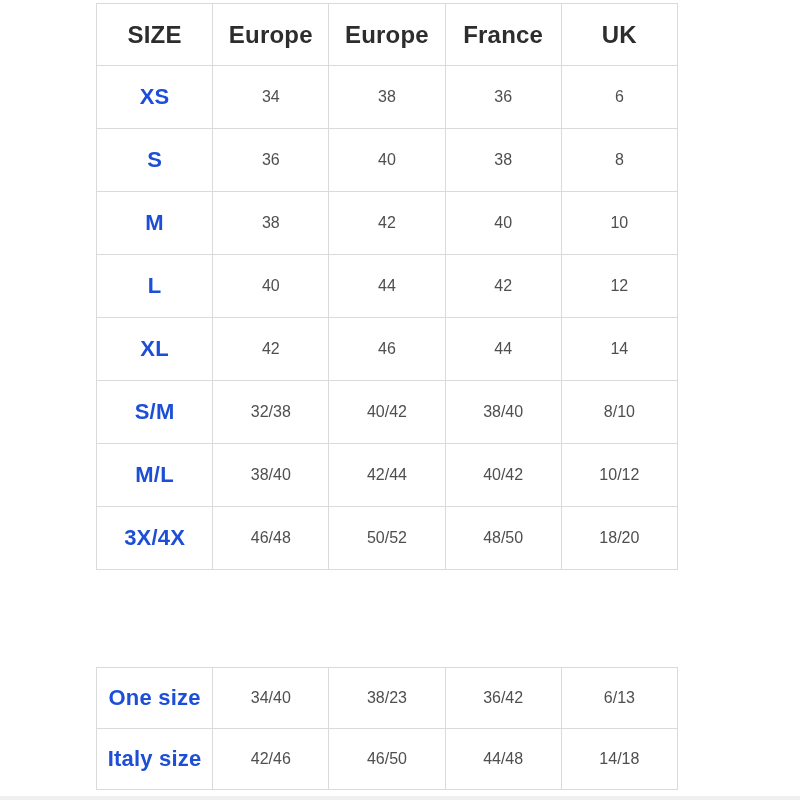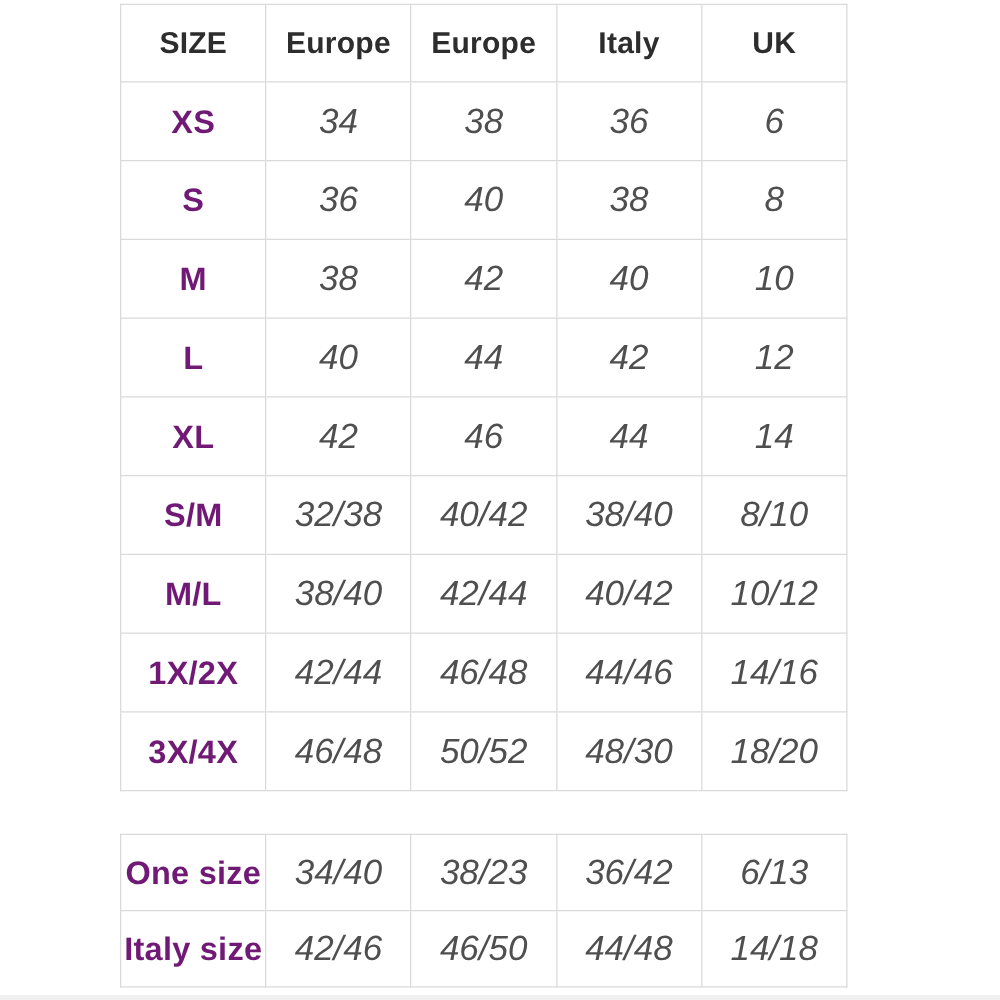--- a/index.html
+++ b/index.html
@@ -37,30 +37,29 @@
   .t1 th { height: 61px; }
   .t1 td { height: 62px; }
   .t2 td { height: 60px; }
   th.hdr {
     font-size: 24px;
     font-weight: bold;
     color: #2d2d2d;
     letter-spacing: 0.2px;
   }
   td.lbl {
-    font-size: 26px;
+    font-size: 22px;
     font-weight: bold;
-    color: #701a75;
+    color: #1d4ed8;
     letter-spacing: 0.2px;
   }
   td.val {
-    font-size: 28px;
+    font-size: 16px;
     font-weight: normal;
     color: #4f4f4f;
-    font-style: italic;
   }
   .bottom-strip {
     position: absolute;
     left: 0;
     top: 796px;
     width: 800px;
     height: 4px;
     background: #f0f0f0;
   }
 </style>
@@ -75,21 +74,21 @@
         <col style="width:20%">
         <col style="width:20%">
         <col style="width:20%">
         <col style="width:20%">
     </colgroup>
     <thead>
       <tr>
         <th class="hdr">SIZE</th>
         <th class="hdr">Europe</th>
         <th class="hdr">Europe</th>
-        <th class="hdr">Italy</th>
+        <th class="hdr">France</th>
         <th class="hdr">UK</th>
       </tr>
     </thead>
     <tbody>
       <tr>
         <td class="lbl">XS</td>
         <td class="val">34</td>
         <td class="val">38</td>
         <td class="val">36</td>
         <td class="val">6</td>
@@ -130,31 +129,24 @@
         <td class="val">8/10</td>
       </tr>
       <tr>
         <td class="lbl">M/L</td>
         <td class="val">38/40</td>
         <td class="val">42/44</td>
         <td class="val">40/42</td>
         <td class="val">10/12</td>
       </tr>
       <tr>
-        <td class="lbl">1X/2X</td>
-        <td class="val">42/44</td>
-        <td class="val">46/48</td>
-        <td class="val">44/46</td>
-        <td class="val">14/16</td>
-      </tr>
-      <tr>
         <td class="lbl">3X/4X</td>
         <td class="val">46/48</td>
         <td class="val">50/52</td>
-        <td class="val">48/30</td>
+        <td class="val">48/50</td>
         <td class="val">18/20</td>
       </tr>
     </tbody>
   </table>
 
   <table class="t t2">
     <colgroup>
       <col style="width:20%">
         <col style="width:20%">
         <col style="width:20%">

